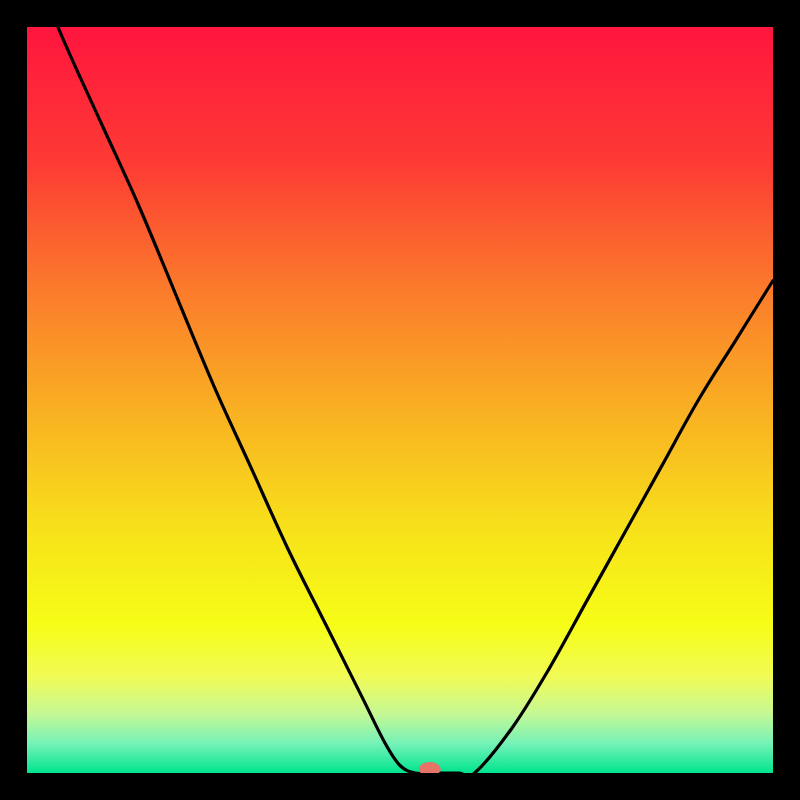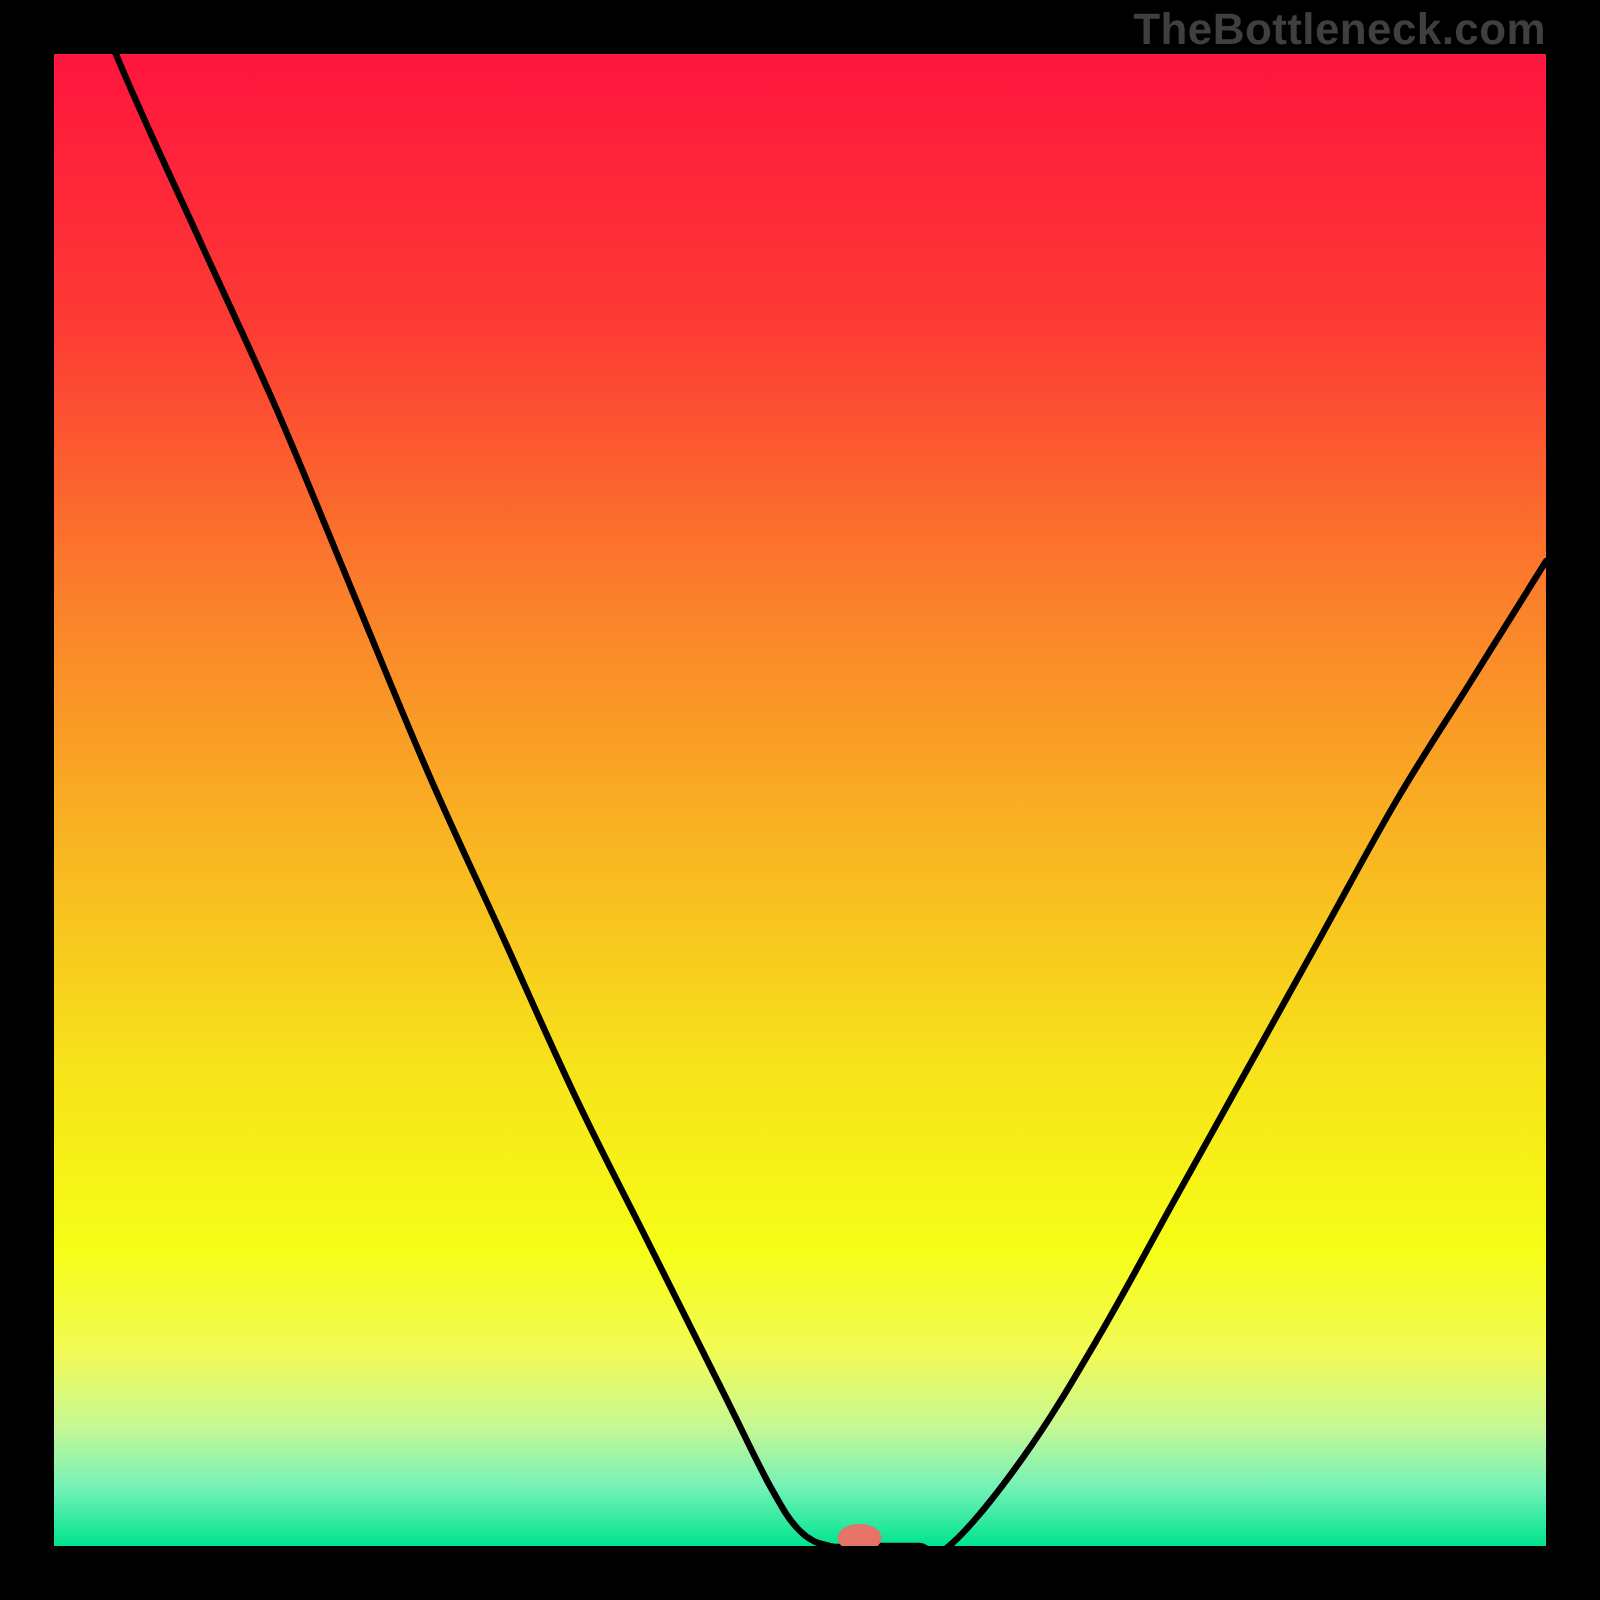--- a/index.html
+++ b/index.html
@@ -72,14 +72,13 @@
             <stop offset="100.0%" stop-color="#00e48f"></stop>
           </linearGradient>
       </defs>
       <rect x="0" y="0" width="746" height="746" fill="url(#bg-grad)"></rect>
     </svg>
     <svg class="curve-svg" viewBox="0 0 746 746" preserveAspectRatio="none">
       <path id="curve-path" d="M0.0 -74.6 C 6.7 -58.5, 23.9 -16.0, 37.3 14.9 C 50.7 45.8, 61.2 67.4, 74.6 97.0 C 88.0 126.5, 98.5 148.2, 111.9 179.0 C 125.3 209.9, 135.8 236.3, 149.2 268.6 C 162.6 300.8, 173.1 327.2, 186.5 358.1 C 199.9 389.0, 210.4 410.6, 223.8 440.1 C 237.2 469.7, 247.7 494.0, 261.1 522.2 C 274.5 550.4, 285.0 569.9, 298.4 596.8 C 311.8 623.7, 325.0 649.9, 335.7 671.4 C 346.4 692.9, 351.4 704.1, 358.1 716.2 C 364.8 728.2, 367.6 733.2, 373.0 738.5 C 378.4 743.9, 382.5 744.7, 387.9 746.0 C 393.3 747.3, 397.5 746.0, 402.8 746.0 C 408.2 746.0, 412.4 746.0, 417.8 746.0 C 423.1 746.0, 427.3 746.0, 432.7 746.0 C 438.1 746.0, 438.2 754.1, 447.6 746.0 C 457.0 737.9, 471.5 720.0, 484.9 701.2 C 498.3 682.4, 508.8 664.4, 522.2 641.6 C 535.6 618.7, 546.1 598.6, 559.5 574.4 C 572.9 550.2, 583.4 531.5, 596.8 507.3 C 610.2 483.1, 620.7 464.3, 634.1 440.1 C 647.5 416.0, 658.0 395.8, 671.4 373.0 C 684.8 350.2, 695.3 334.8, 708.7 313.3 C 722.1 291.8, 739.3 264.4, 746.0 253.6" stroke="#000000" stroke-width="3.2" fill="none" stroke-linecap="round" stroke-linejoin="round"></path>
       <ellipse id="marker-dot" class="marker" cx="402.8" cy="742.0" rx="11" ry="7" fill="#e57367"></ellipse>
     </svg>
   </div>
-  <div class="watermark">TheBottleneck.com</div>
 </div>
 
 </body></html>

